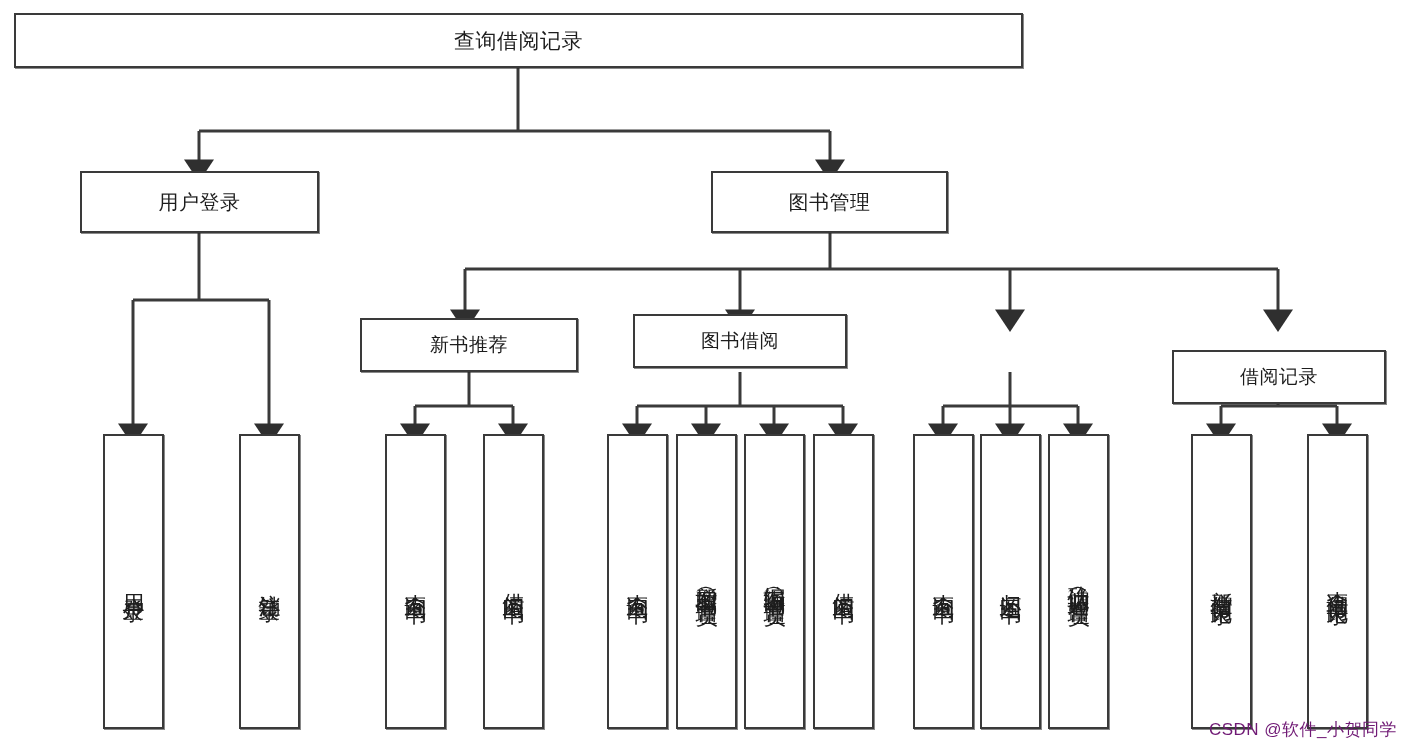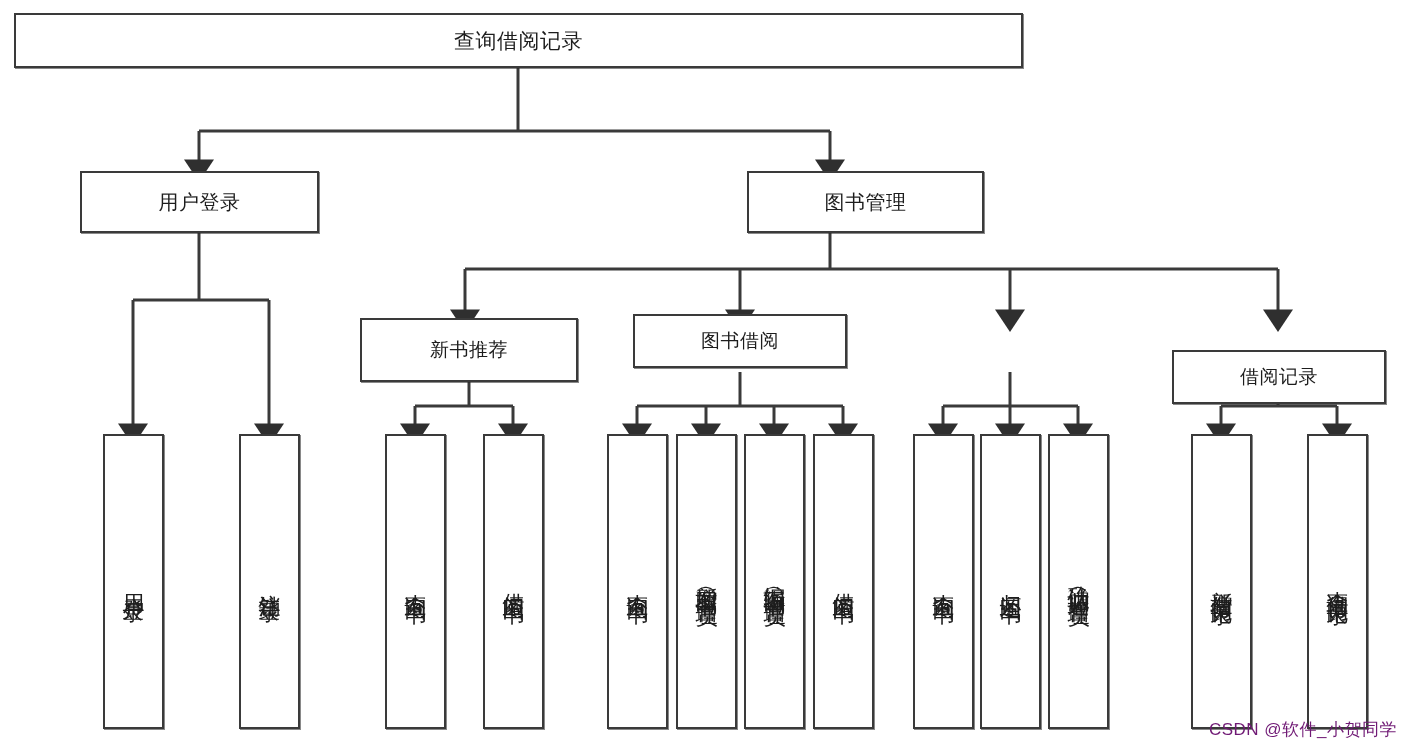--- a/index.html
+++ b/index.html
@@ -111,25 +111,25 @@
     </g>
   </svg>
 
   <div class="node tier-root" style="left:14px;top:13px;width:1009px;height:55px;">
     <span class="lbl">查询借阅记录</span>
   </div>
 
   <div class="node tier-1" style="left:80px;top:171px;width:239px;height:62px;">
     <span class="lbl">用户登录</span>
   </div>
-  <div class="node tier-1" style="left:711px;top:171px;width:237px;height:62px;margin-left:36px;">
+  <div class="node tier-1" style="left:711px;top:171px;width:237px;height:62px;">
     <span class="lbl">图书管理</span>
   </div>
 
-  <div class="node tier-2" style="left:360px;top:318px;width:218px;height:64px;">
+  <div class="node tier-2" style="left:360px;top:318px;width:218px;height:54px;">
     <span class="lbl">新书推荐</span>
   </div>
   <div class="node tier-2" style="left:633px;top:314px;width:214px;height:54px;align-items:center;">
     <span class="lbl">图书借阅</span>
   </div>
   <div class="node tier-2" style="left:1172px;top:318px;width:214px;height:54px;margin-top:32px;">
     <span class="lbl">借阅记录</span>
   </div>
 
   <div class="node leaf" style="left:103px;top:434px;width:61px;height:295px;">

